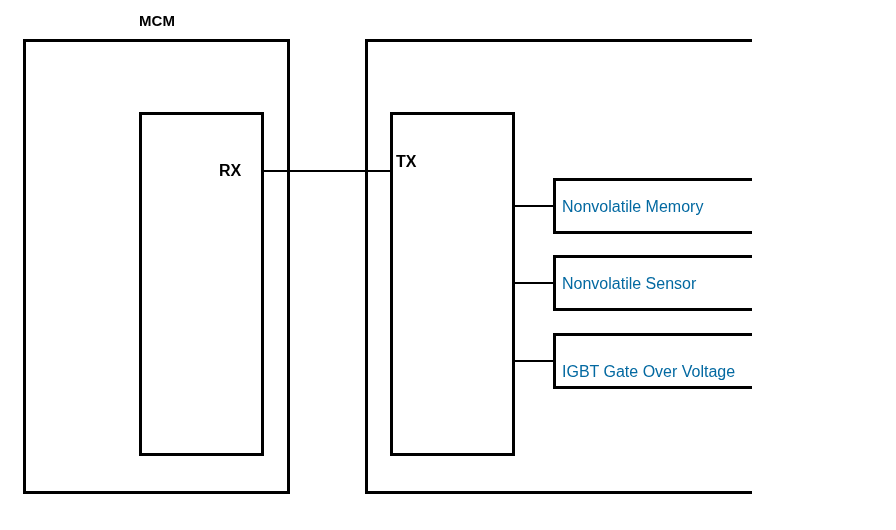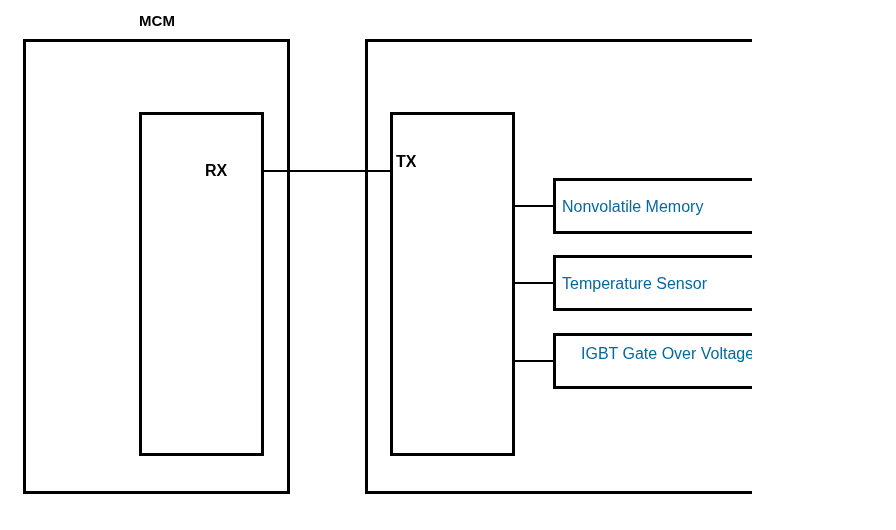--- a/index.html
+++ b/index.html
@@ -75,32 +75,32 @@
 <div id="diagram-root">
 
   <div class="title-label" style="left:107px; top:13px; width:100px;">MCM</div>
 
 
   <div class="outer-box" style="left:23px; top:39px; width:267px; height:455px;"></div>
 
   <div class="outer-box" style="left:365px; top:39px; width:484px; height:455px;"></div>
 
   <div class="port-box" style="left:139px; top:112px; width:125px; height:344px;"></div>
-  <div class="port-label" style="left:205px; top:163px;">RX</div>
+  <div class="port-label" style="left:219px; top:163px;">RX</div>
 
   <div class="port-box" style="left:390px; top:112px; width:125px; height:344px;"></div>
   <div class="port-label" style="left:396px; top:154px;">TX</div>
 
   <div class="connector connector-h" style="left:261px; top:170px; width:131px;"></div>
 
   <div class="inner-box" style="left:553px; top:178px; width:276px; height:56px;"></div>
   <div class="block-label" style="left:562px; top:199px;">Nonvolatile Memory</div>
   <div class="connector connector-h" style="left:513px; top:205px; width:42px;"></div>
 
   <div class="inner-box" style="left:553px; top:255px; width:276px; height:56px;"></div>
-  <div class="block-label" style="left:562px; top:276px;">Temperature Sensor</div>
+  <div class="block-label" style="left:562px; top:276px;">Nonvolatile Sensor</div>
   <div class="connector connector-h" style="left:513px; top:282px; width:42px;"></div>
 
   <div class="inner-box" style="left:553px; top:333px; width:276px; height:56px;"></div>
-  <div class="block-label" style="left:562px; top:346px;margin-left:19px;">IGBT Gate Over Voltage</div>
+  <div class="block-label" style="left:562px; top:364px;">IGBT Gate Over Voltage</div>
   <div class="connector connector-h" style="left:513px; top:360px; width:42px;"></div>
 
 </div>
 
 </body></html>

